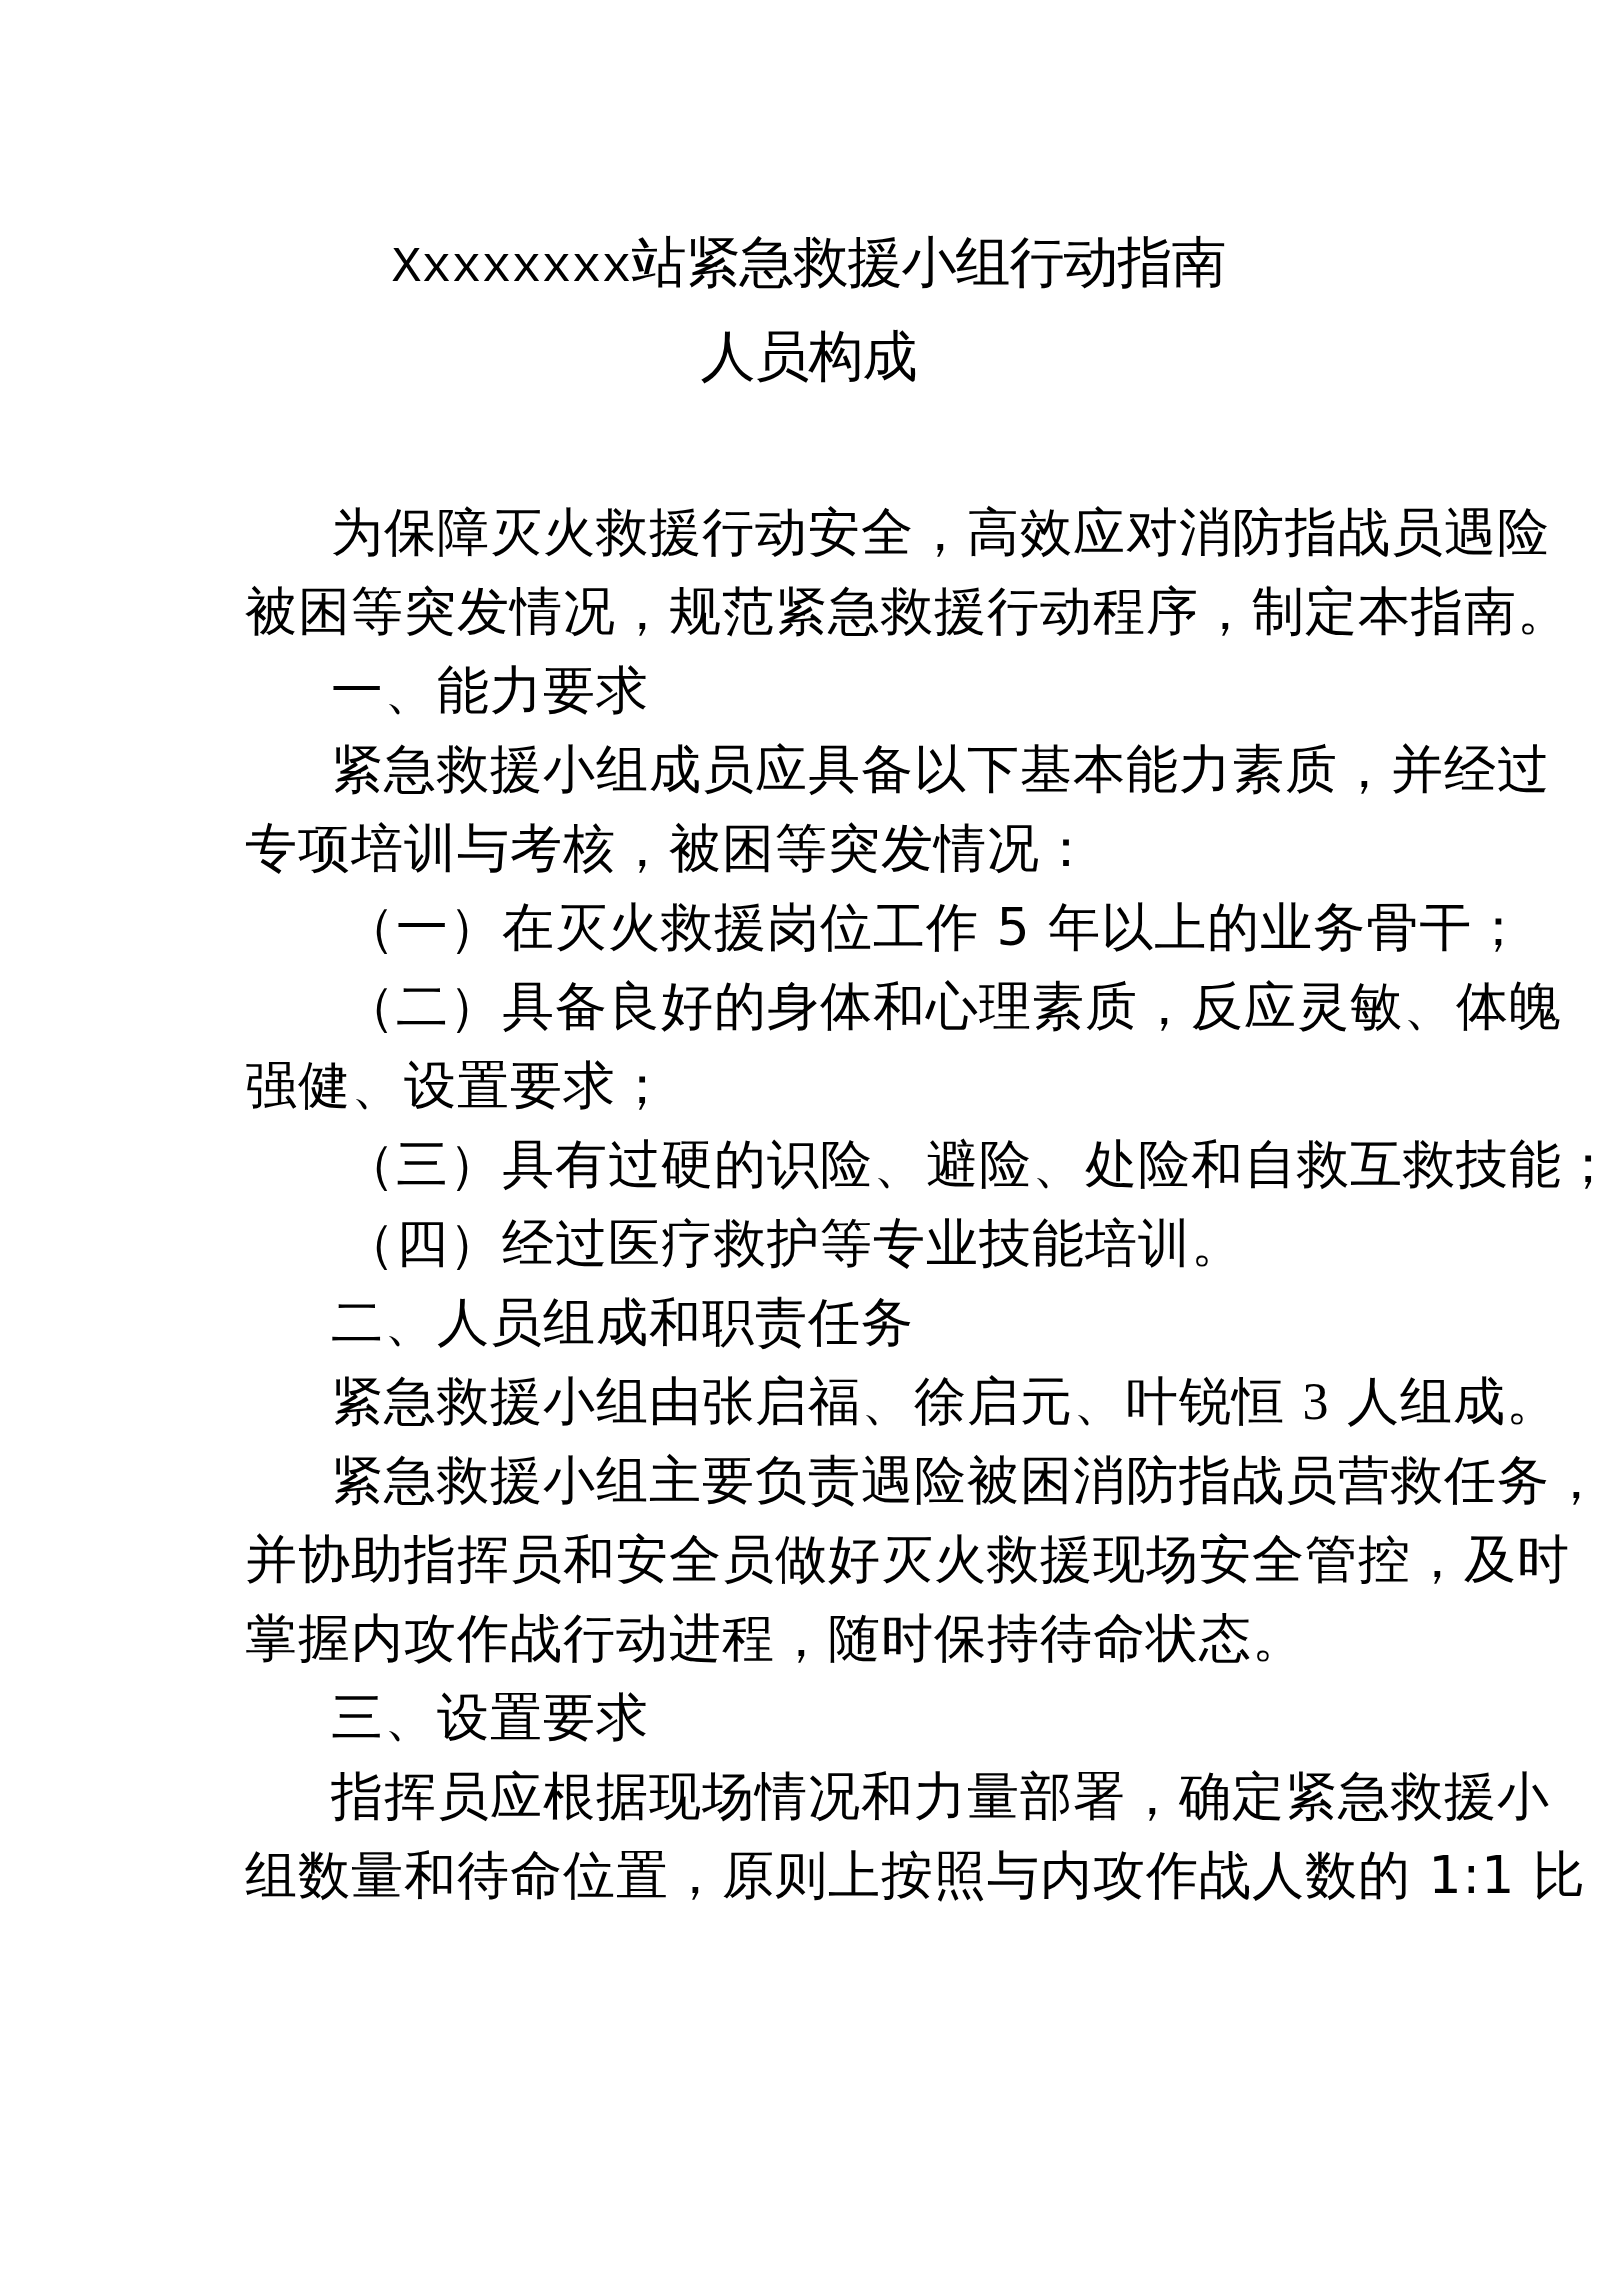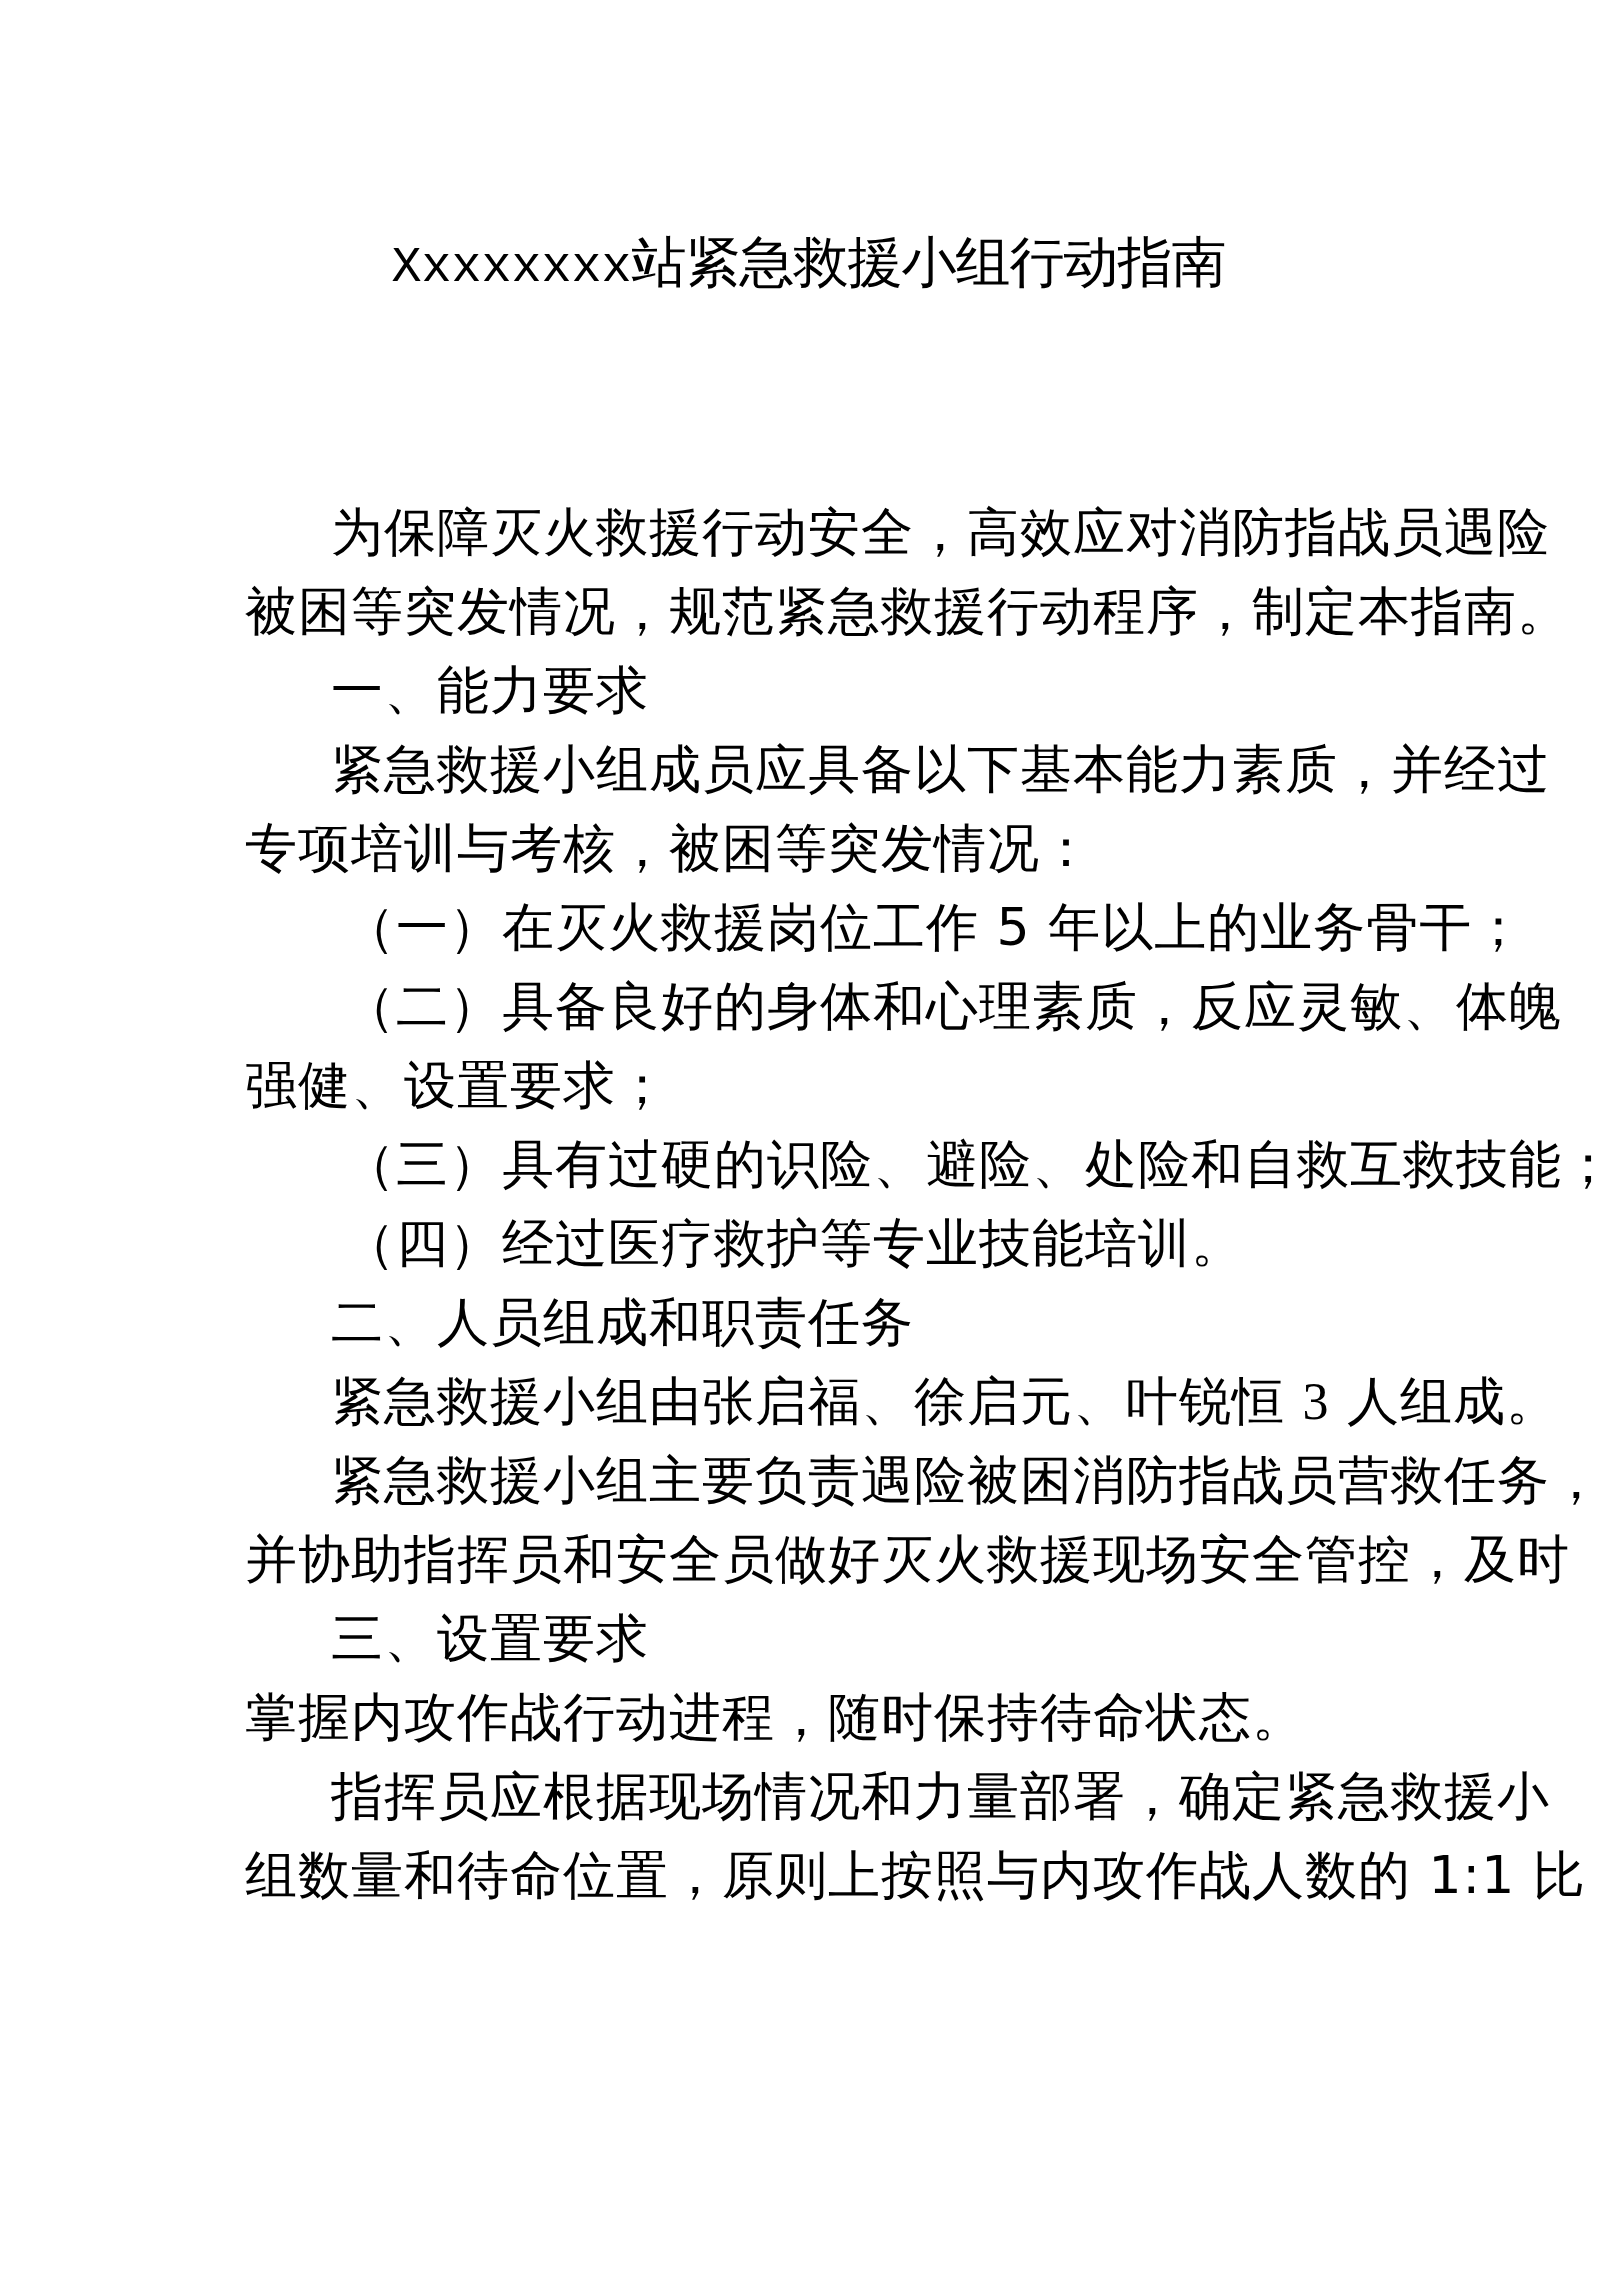--- a/index.html
+++ b/index.html
@@ -58,20 +58,21 @@
   </style>
 </head>
 <body>
 
 <div class="page">
 
   <div class="title-block">
     <div>
       <span class="serif">Xxxxxxxx</span><span>站紧急救援小组行动指南</span>
     </div>
+    <div>人员构成</div>
   </div>
 
   <div class="body">
 
     <div class="line indent2">为保障灭火救援行动安全，高效应对消防指战员遇险</div>
     <div class="line">被困等突发情况，规范紧急救援行动程序，制定本指南。</div>
 
     <div class="line indent2">一、能力要求</div>
     <div class="line indent2">紧急救援小组成员应具备以下基本能力素质，并经过</div>
     <div class="line">专项培训与考核，被困等突发情况：</div>
@@ -82,21 +83,21 @@
     <div class="line indent-paren">（四）经过医疗救护等专业技能培训。</div>
 
     <div class="line indent2">二、人员组成和职责任务</div>
     <div class="line indent2">
       <span>紧急救援小组由张启福、徐启元、叶锐恒</span>
       <span class="serif-num">3</span>
       <span>人组成。</span>
     </div>
     <div class="line indent2">紧急救援小组主要负责遇险被困消防指战员营救任务，</div>
     <div class="line">并协助指挥员和安全员做好灭火救援现场安全管控，及时</div>
+    <div class="line">掌握内攻作战行动进程，随时保持待命状态。</div>
+
     <div class="line indent2">三、设置要求</div>
-
-    <div class="line">掌握内攻作战行动进程，随时保持待命状态。</div>
     <div class="line indent2">指挥员应根据现场情况和力量部署，确定紧急救援小</div>
     <div class="line">组数量和待命位置，原则上按照与内攻作战人数的 1:1 比</div>
 
   </div>
 </div>
 
 
 </body></html>

